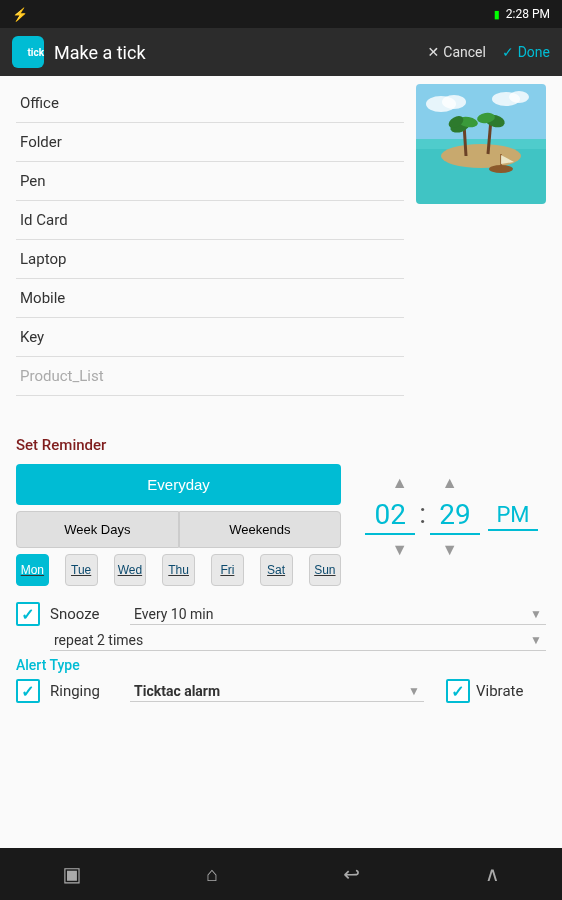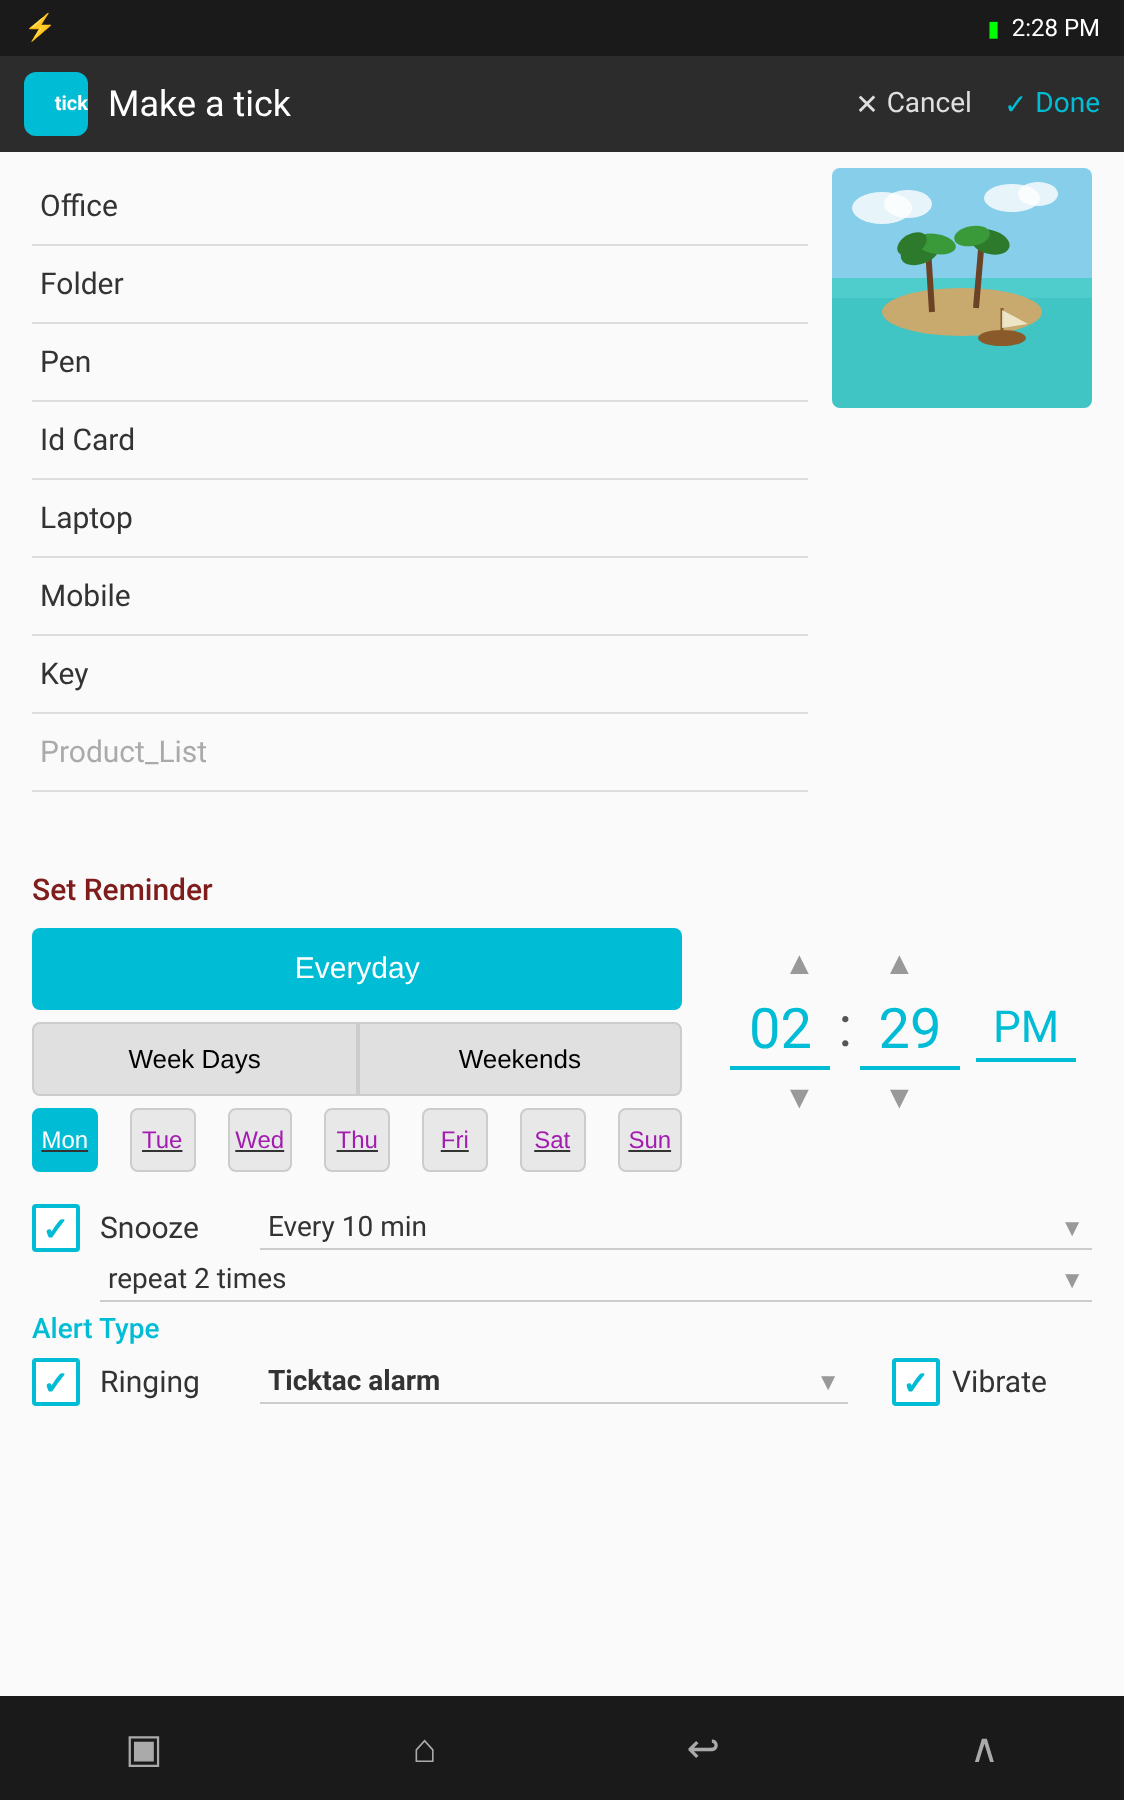--- a/index.html
+++ b/index.html
@@ -169,21 +169,21 @@
     }
     .weekday-btn {
       flex: 1;
       background: #e8e8e8;
       border: 1px solid #ccc;
       border-radius: 4px;
       padding: 8px 2px;
       font-size: 12px;
       cursor: pointer;
       text-align: center;
-      color: #a21caf;
+      color: #0c4a6e;
     }
     .weekday-btn.active {
       background: #00bcd4;
       color: white;
       border-color: #00bcd4;
     }
 
     
     .reminder-row {
       display: flex;

